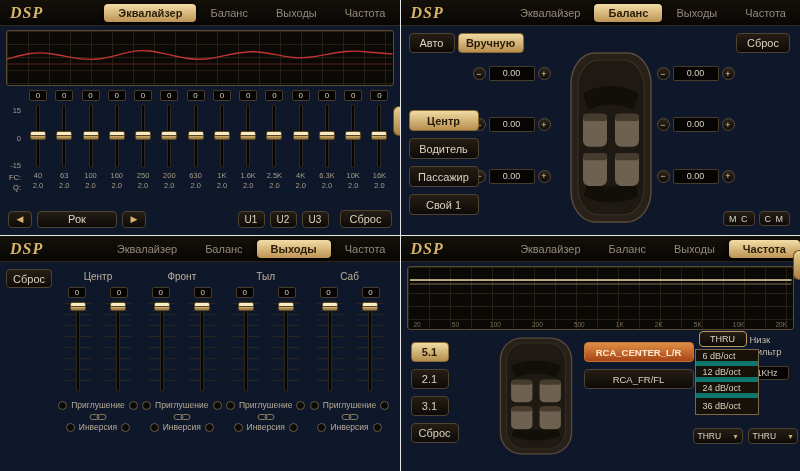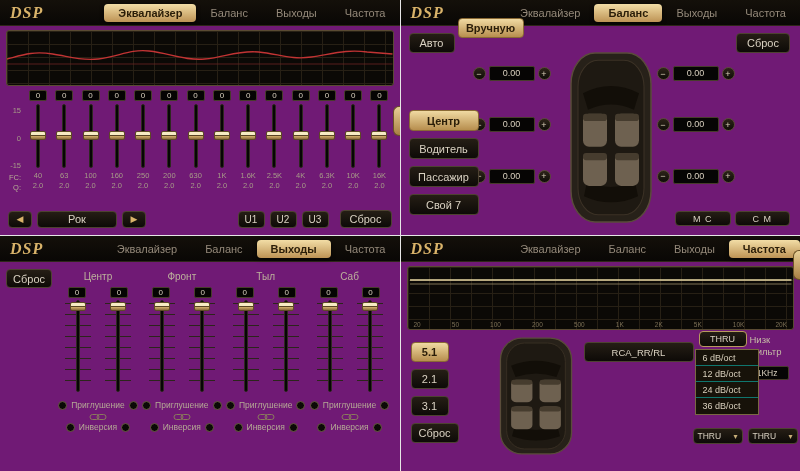--- a/index.html
+++ b/index.html
@@ -1,19 +1,19 @@
 <!DOCTYPE html>
 <html><head>
 <meta charset="utf-8">
 <style>
   *{box-sizing:border-box;margin:0;padding:0}
   html,body{margin:0}
   body{font-family:"Liberation Sans","DejaVu Sans",sans-serif;background:#777}
   .screen{width:800px;height:471px;display:grid;grid-template-columns:1fr 1fr;grid-template-rows:1fr 1fr;gap:1px;background:#e6e6e6}
-  .panel{position:relative;background:#701a75;overflow:hidden}
+  .panel{position:relative;background:#0f172a;overflow:hidden}
 
   
   .hdr{height:26px;background:linear-gradient(#14100a,#090705);display:flex;align-items:center;border-bottom:1px solid #2e2619}
   .logo{font-family:"Liberation Serif","DejaVu Serif",serif;font-style:italic;font-weight:bold;font-size:16px;color:#d9b36a;padding:0 12px 0 10px;letter-spacing:1px}
   .tabs{flex:1;display:flex;align-items:center;justify-content:flex-end}
   .tab{font-size:11px;color:#94897a;padding:3px 14px;cursor:pointer;white-space:nowrap}
   .tab.active{background:linear-gradient(#f2dda6,#bd9355);color:#2a1d08;border-radius:4px;font-weight:bold;box-shadow:0 1px 4px rgba(0,0,0,.7)}
 
   
   .btn{display:inline-flex;align-items:center;justify-content:center;background:linear-gradient(#251e15,#0d0a07);border:1px solid #4e4231;border-radius:4px;color:#dad2c2;font-size:11px;padding:2px 8px;cursor:pointer;font-family:inherit;white-space:nowrap}
@@ -45,32 +45,32 @@
   .fcq{font-size:7.5px;color:#a79c88;height:10px;line-height:10px;white-space:nowrap}
   .eq-bottom{position:absolute;left:0;right:0;bottom:5px;height:22px;display:flex;align-items:center;gap:5px;padding:0 8px}
   .arrow-btn{width:24px;height:17px;color:#d9b36a;font-size:9px;padding:0}
   .preset-btn{width:80px;height:17px}
   .u-btn{width:27px;height:17px;font-size:10px;padding:0}
   .reset-btn{width:52px;height:18px;margin-left:6px}
   .spacer{flex:1}
 
   
   .p2-auto{position:absolute;left:8px;top:33px;width:46px;height:20px}
-  .p2-manual{position:absolute;left:57px;top:18px;width:66px;height:20px}
+  .p2-manual{position:absolute;left:57px;top:33px;width:66px;height:20px}
   .p2-reset{position:absolute;right:10px;top:33px;width:54px;height:20px}
   .p2-presets{position:absolute;left:8px;top:110px;display:flex;flex-direction:column;gap:7px}
   .p2-preset{width:70px;height:21px;justify-content:center}
   .car{pointer-events:none}
   .p2-car{position:absolute;left:165px;top:50px;width:90px;height:175px}
   .steppers{position:absolute;left:72px;top:48px;width:276px;height:154px;display:grid;grid-template-columns:repeat(2,92px);justify-content:space-between;grid-auto-rows:1fr;align-items:center}
   .stepper{display:flex;align-items:center;gap:3px}
   .step-btn{width:13px;height:13px;border-radius:50%;background:linear-gradient(#2d2419,#0f0c08);border:1px solid #5a4c36;color:#d9cfb8;font-size:9px;padding:0;display:inline-flex;align-items:center;justify-content:center;cursor:pointer}
   .step-val{width:46px;height:15px;background:#060504;border:1px solid #473c2b;border-radius:2px;color:#d9d0bf;font-size:9px;text-align:center;line-height:13px}
   .p2-mc{position:absolute;right:10px;bottom:9px;display:flex;gap:4px}
-  .mini-btn{height:15px;font-size:9px;padding:0 17px;letter-spacing:1px}
+  .mini-btn{height:15px;font-size:9px;padding:0 5px;letter-spacing:1px}
 
   
   .p3-body{display:flex;padding:4px 8px 0 6px}
   .p3-left{width:50px}
   .p3-reset{width:46px;height:19px;margin-top:3px}
   .p3-groups{flex:1;display:flex}
   .p3-group{flex:1;display:flex;flex-direction:column;align-items:center}
   .p3-glabel{font-size:10px;color:#bdb29c;height:14px;margin-top:5px}
   .p3-vals{display:flex;gap:24px;margin-top:2px}
   .p3-sliders{display:flex;gap:24px}
@@ -84,21 +84,21 @@
   .p4-graph svg{position:absolute;inset:0;width:100%;height:100%}
   .axis{position:absolute;left:6px;right:6px;bottom:1px;display:flex;justify-content:space-between;font-size:6.5px;color:#7c7057}
   .p4-modes{position:absolute;left:10px;top:106px;display:flex;flex-direction:column;gap:7px;align-items:flex-start}
   .mode-btn{width:38px;height:20px}
   .p4-reset{width:48px;height:20px}
   .p4-car{position:absolute;left:95px;top:100px;width:80px;height:120px}
   .p4-channels{position:absolute;left:183px;top:106px;display:flex;flex-direction:column;gap:7px}
   .chan-btn{width:110px;height:20px;font-size:9.5px;justify-content:center}
   .dd-head{position:absolute;left:298px;top:95px;width:48px;height:16px;font-size:9px;border-color:#b89a5e;z-index:6}
   .dd-list{position:absolute;left:294px;top:113px;width:64px;background:#171209;border:1px solid #7a6844;z-index:5}
-  .dd-opt{height:16px;font-size:9px;color:#d8cfbc;display:flex;align-items:center;padding-left:7px;border-bottom:1px solid #0f766e;cursor:pointer}
+  .dd-opt{height:16px;font-size:9px;color:#d8cfbc;display:flex;align-items:center;padding-left:7px;border-bottom:5px solid #0f766e;cursor:pointer}
   .dd-opt:last-child{border-bottom:none}
   .p4-filter{position:absolute;left:349px;top:98px;font-size:9.5px;color:#c5bba6;line-height:12px}
   .p4-freqval{position:absolute;left:338px;top:130px;width:50px;height:14px;background:#060504;border:1px solid #473c2b;border-radius:2px;color:#d9d0bf;font-size:8.5px;text-align:center;line-height:12px;z-index:1}
   .p4-selects{position:absolute;left:292px;top:192px;display:flex;gap:5px;z-index:2}
   .sel{width:50px;height:16px;font-size:8.5px;padding:0 4px;justify-content:space-between}
   .caret{color:#c7ae79;font-size:8px}
 </style>
 </head>
 <body>
 
@@ -386,21 +386,21 @@
           <button class="step-btn">
             <span>+</span>
           </button>
         </div>
       </div>
 
     <div class="p2-presets">
       <button class="btn gold p2-preset">Центр</button>
       <button class="btn p2-preset">Водитель</button>
       <button class="btn p2-preset">Пассажир</button>
-      <button class="btn p2-preset">Свой 7</button>
+      <button class="btn p2-preset">Свой 1</button>
     </div>
 
     <div class="p2-mc">
       <button class="btn mini-btn">M C</button>
       <button class="btn mini-btn">C M</button>
     </div>
   </section>
 
   <section class="panel">
     <header class="hdr">
@@ -599,21 +599,22 @@
     <rect x="49" y="62" width="24" height="32" rx="6" fill="#6e6150"></rect>
     <rect x="49" y="62" width="24" height="7" rx="3" fill="#463c2e"></rect>
     <rect x="17" y="100" width="24" height="32" rx="6" fill="#6e6150"></rect>
     <rect x="17" y="100" width="24" height="7" rx="3" fill="#463c2e"></rect>
     <rect x="49" y="100" width="24" height="32" rx="6" fill="#6e6150"></rect>
     <rect x="49" y="100" width="24" height="7" rx="3" fill="#463c2e"></rect>
   </svg>
 </div>
 
     <div class="p4-channels">
-      <button class="btn chan-btn">RCA_RR/RL</button>
+      <button class="btn orange chan-btn">RCA_CENTER_L/R</button>
+      <button class="btn chan-btn">RCA_FR/FL</button>
     </div>
 
     <div class="btn dd-head">THRU</div>
     <div class="dd-list">
 
     <div class="dd-opt">6 dB/oct</div>
         <div class="dd-opt">12 dB/oct</div>
         <div class="dd-opt">24 dB/oct</div>
         <div class="dd-opt">36 dB/oct</div>
       </div>

